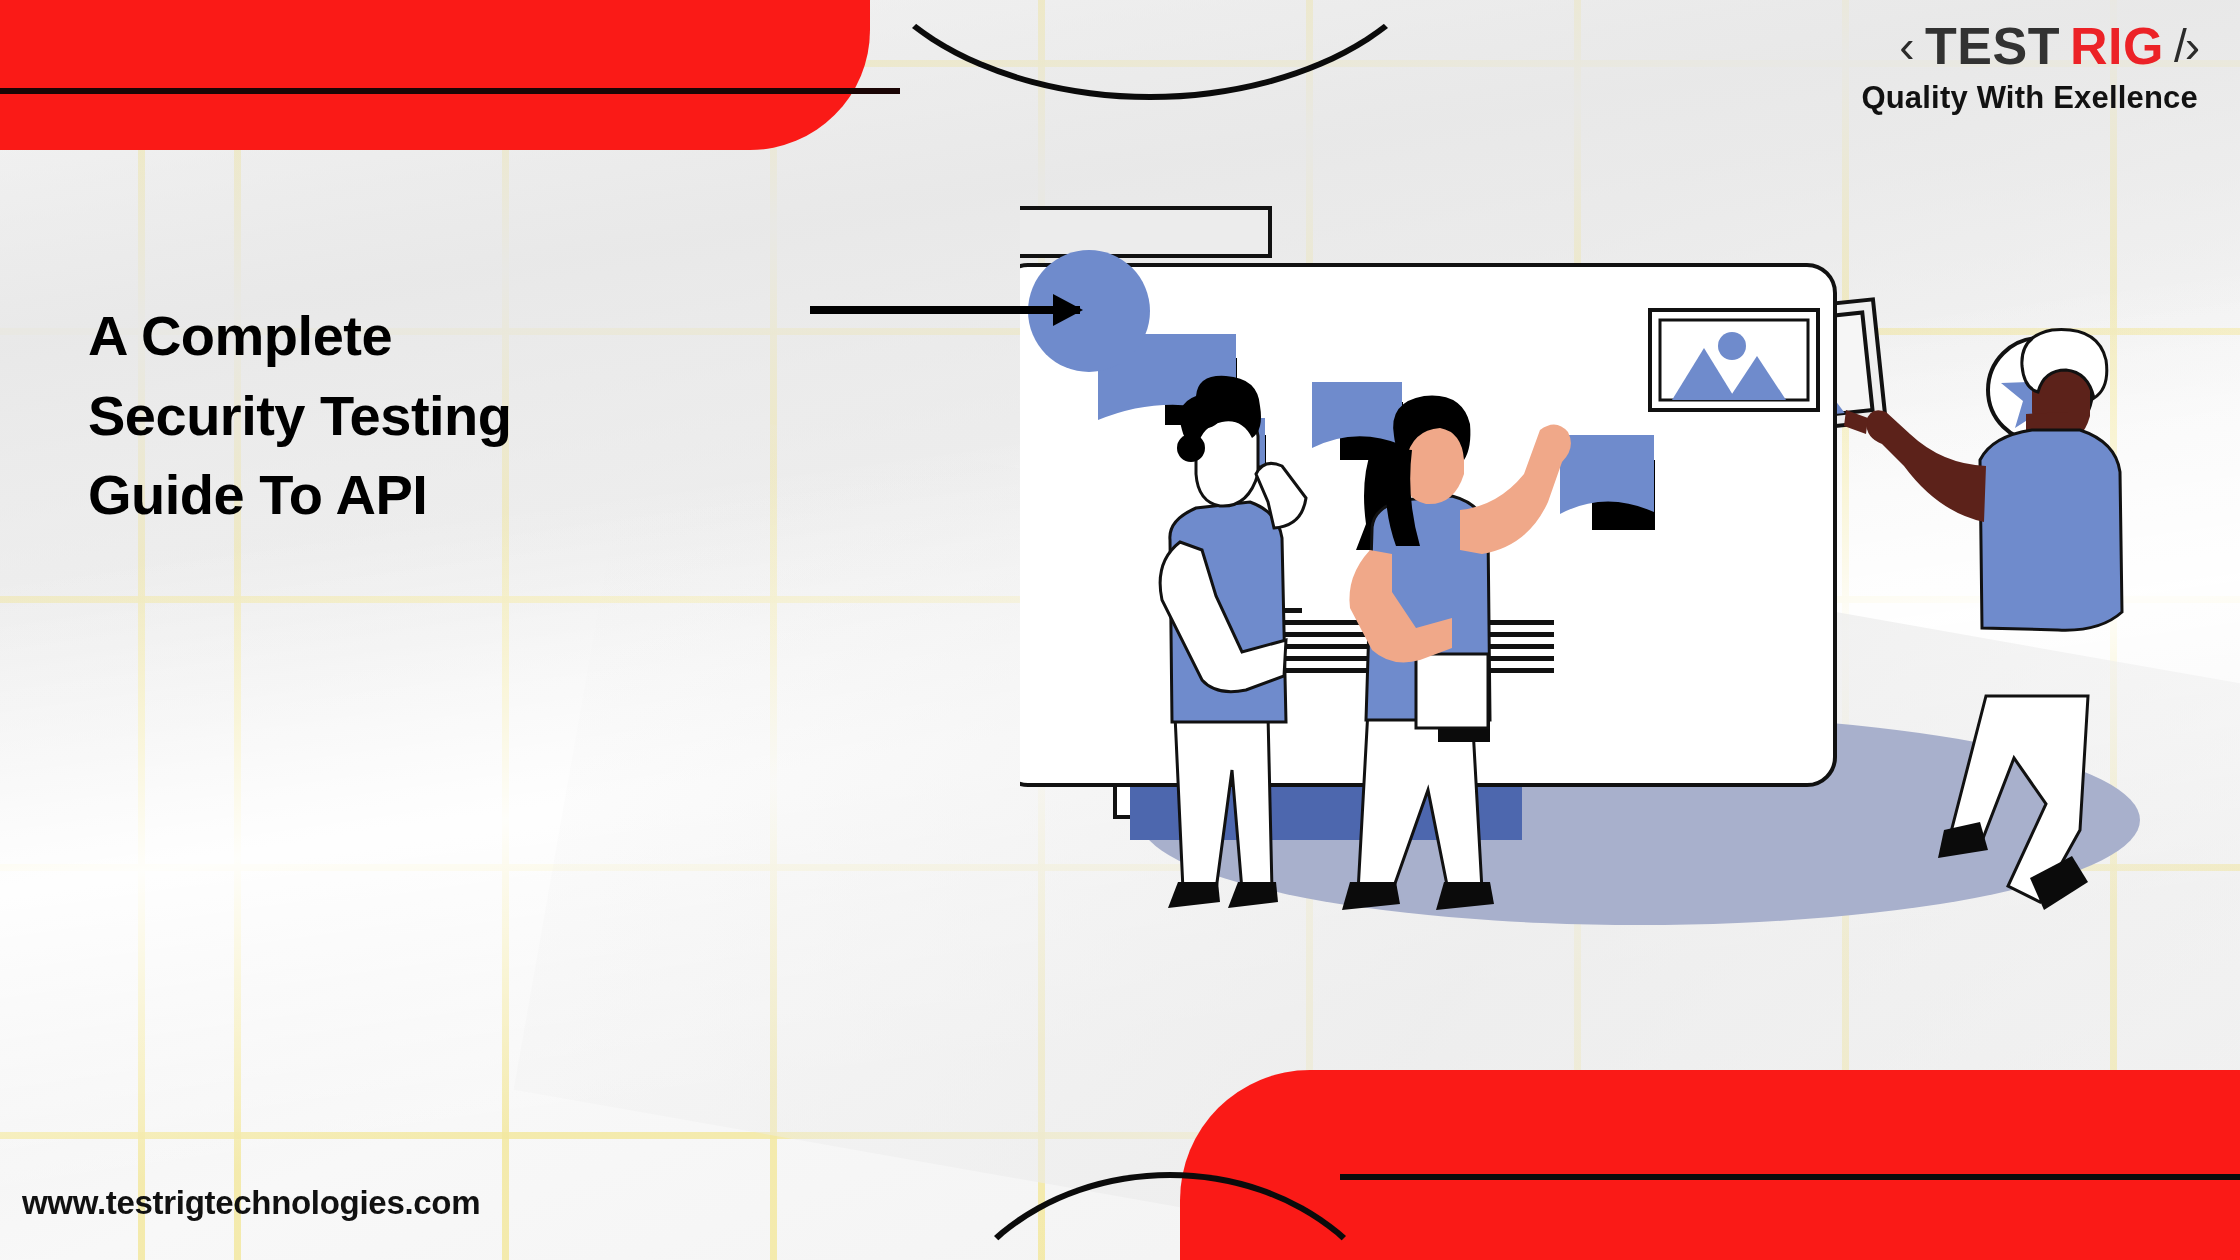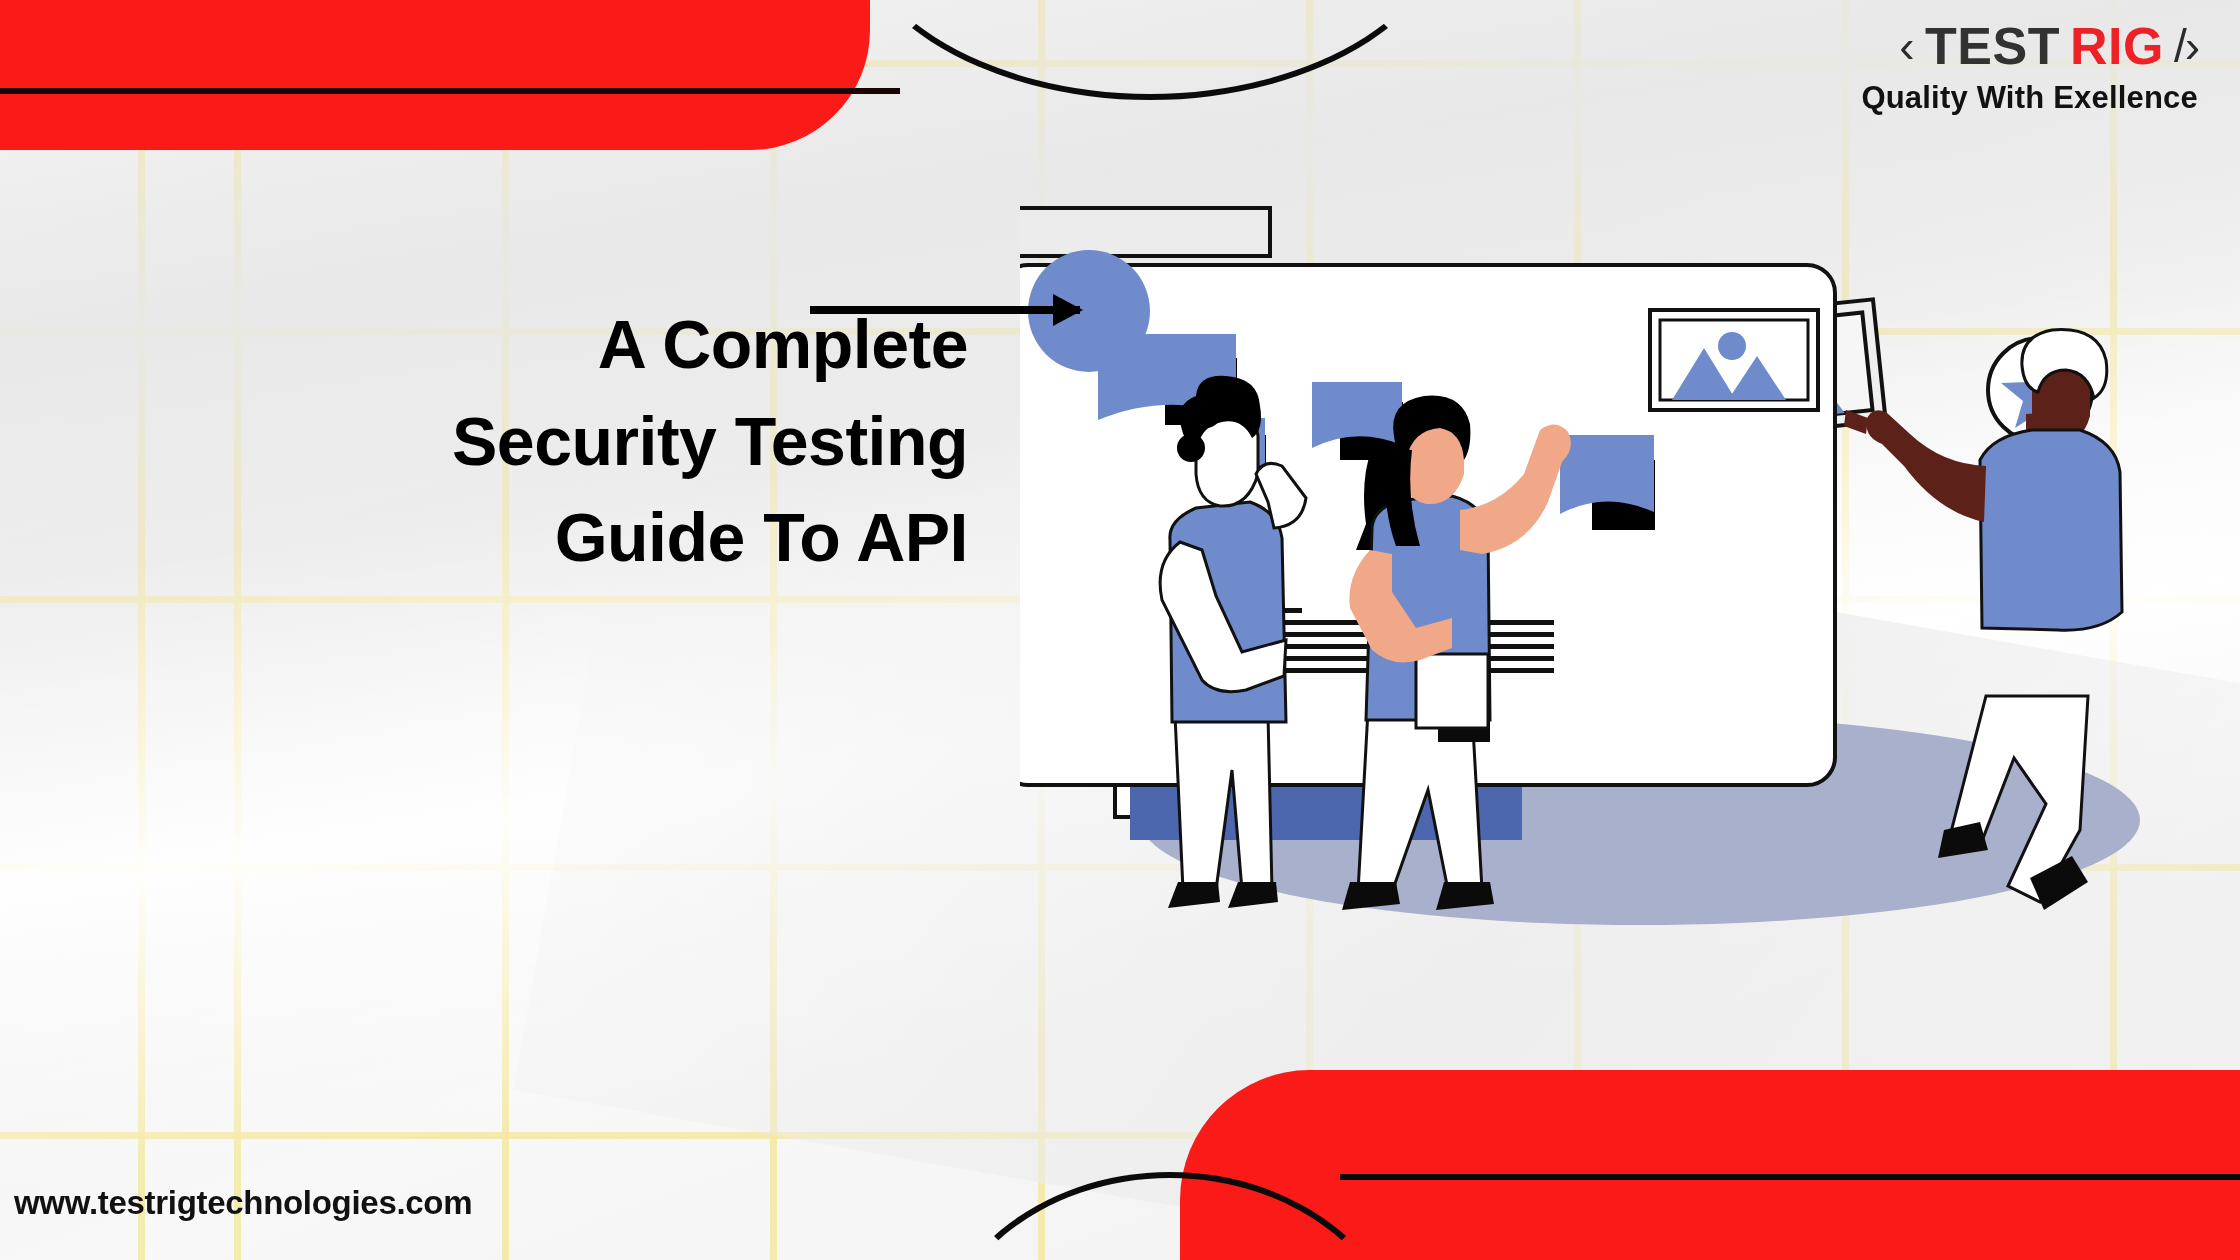--- a/index.html
+++ b/index.html
@@ -111,26 +111,25 @@
     margin-top:8px;
     font-weight:bold; font-size:31px; color:#121212;
     letter-spacing:.2px;
   }
 
   
   .headline {
     position:absolute; left:88px; top:296px;
     width:880px;
     font-weight:bold;
-    font-size:68px;
+    font-size:56px;
     line-height:1.42;
     color:#000;
     letter-spacing:-0.5px;
     z-index:30;
-    text-align:right;
   }
 
   
   .arrow-wrap { position:absolute; left:810px; top:250px; width:340px; height:130px; z-index:25; }
   .arrow-circle {
     position:absolute; right:0; top:0;
     width:122px; height:122px; border-radius:50%;
     background:#6f8bcc;
   }
   .arrow-line {
@@ -140,21 +139,21 @@
   .arrow-head {
     position:absolute; left:243px; top:44px;
     width:0;height:0;
     border-top:16px solid transparent;
     border-bottom:16px solid transparent;
     border-left:30px solid #000;
   }
 
   
   .site-url {
-    position:absolute; left:14px; top:1184px;
+    position:absolute; left:22px; top:1184px;
     font-weight:bold; font-size:33px; color:#111;
     letter-spacing:-0.3px;
     z-index:40;
   }
 
   
   .illo { position:absolute; left:1020px; top:130px; width:1200px; height:1000px; z-index:20; }
   .illo svg { display:block; width:1200px; height:1000px; }
 </style>
 </head>

